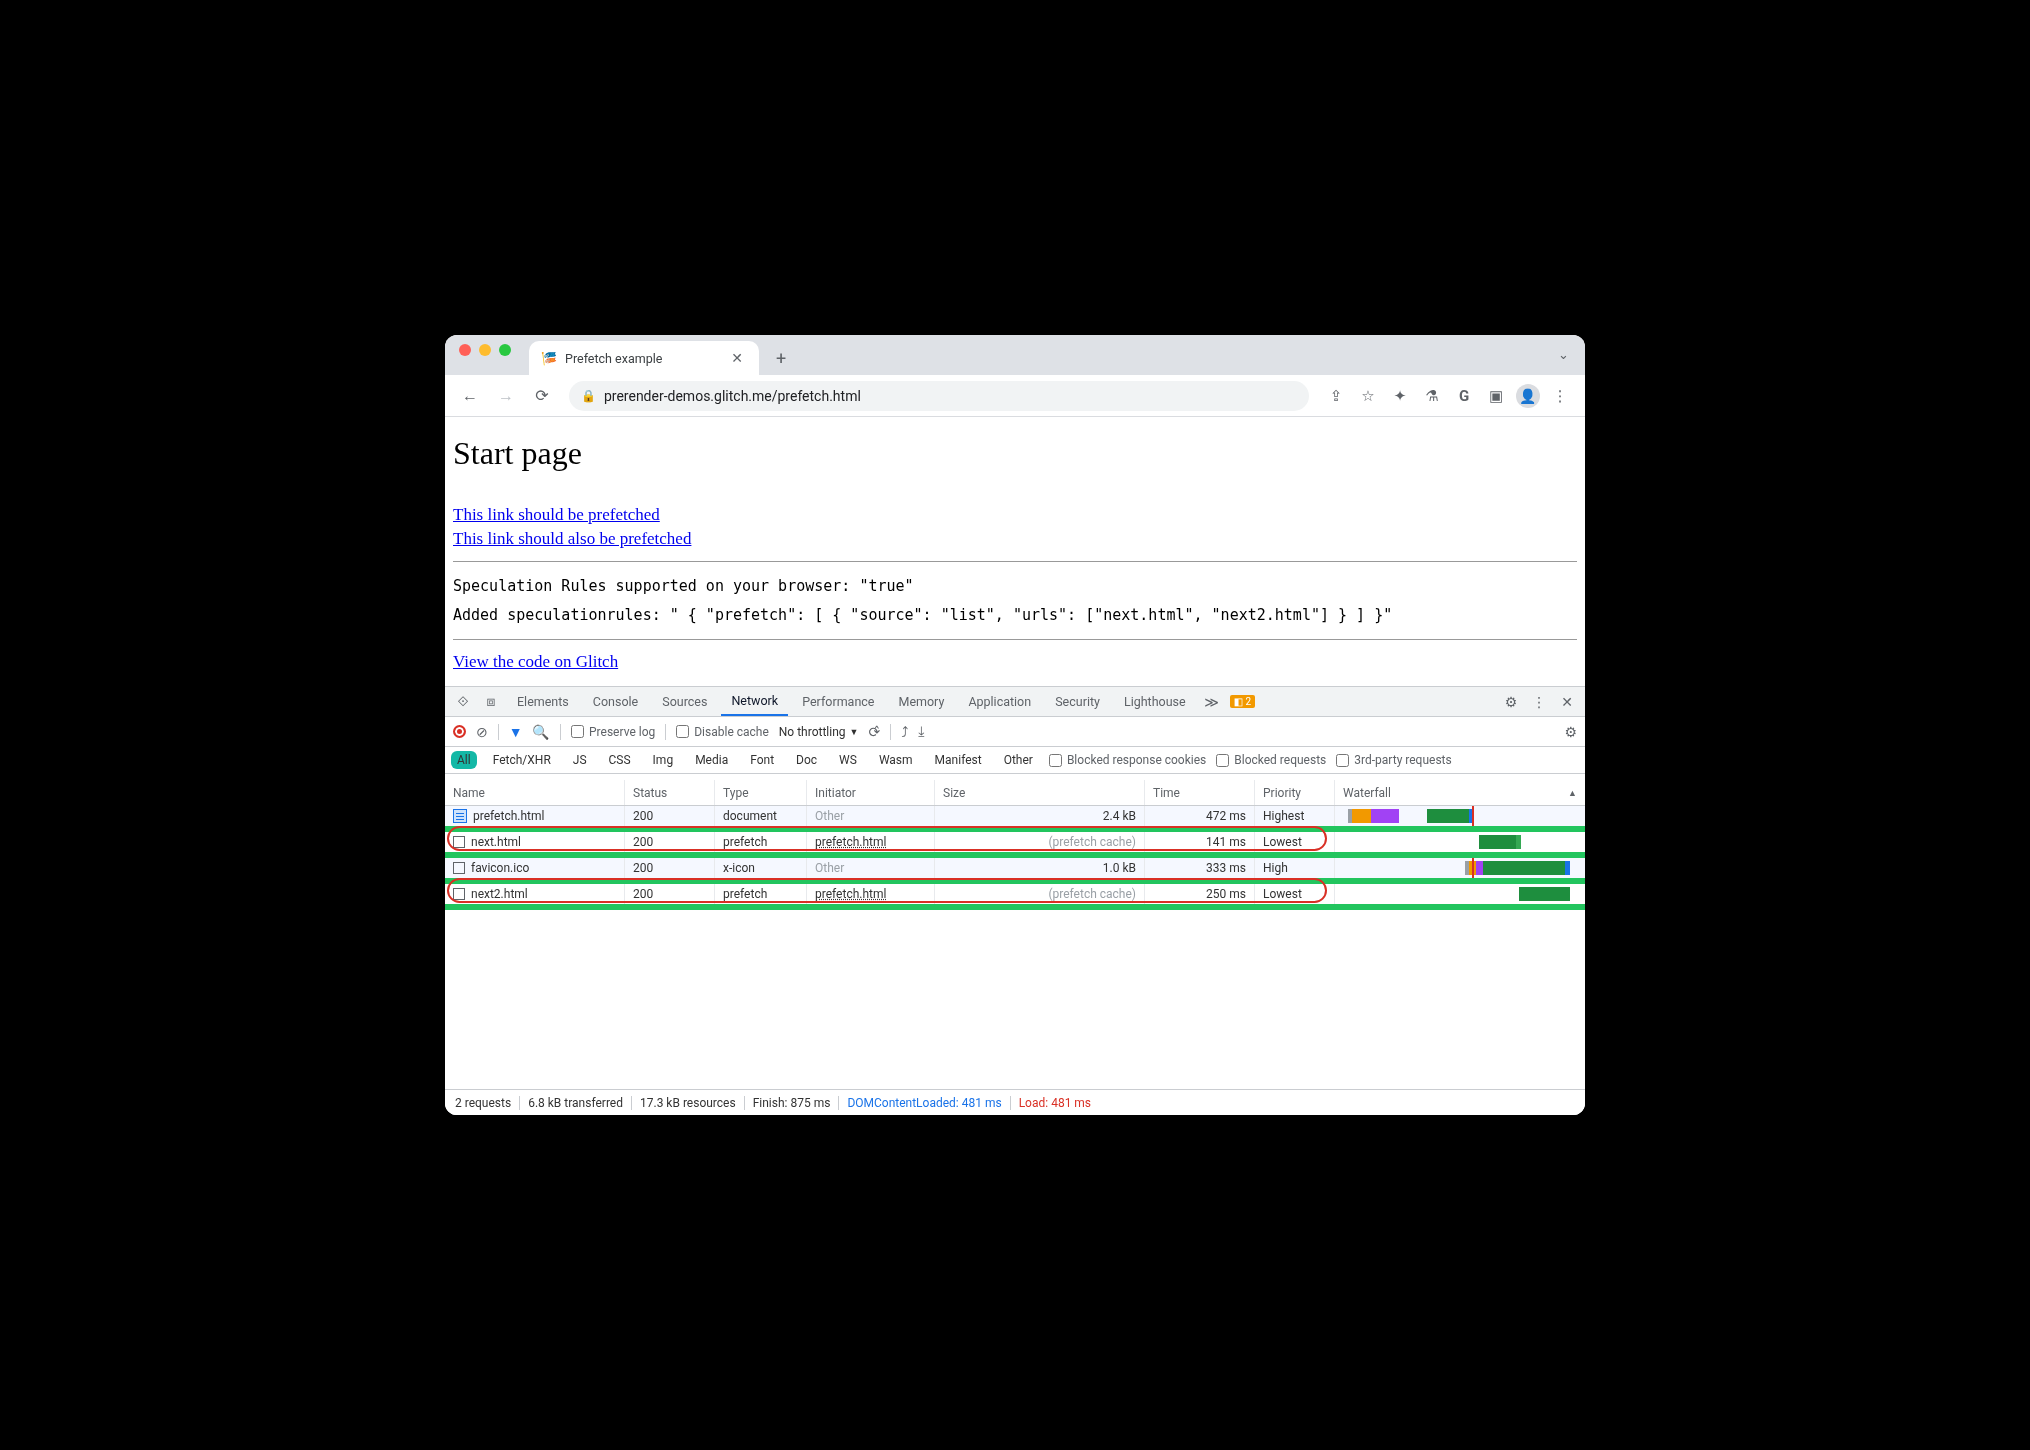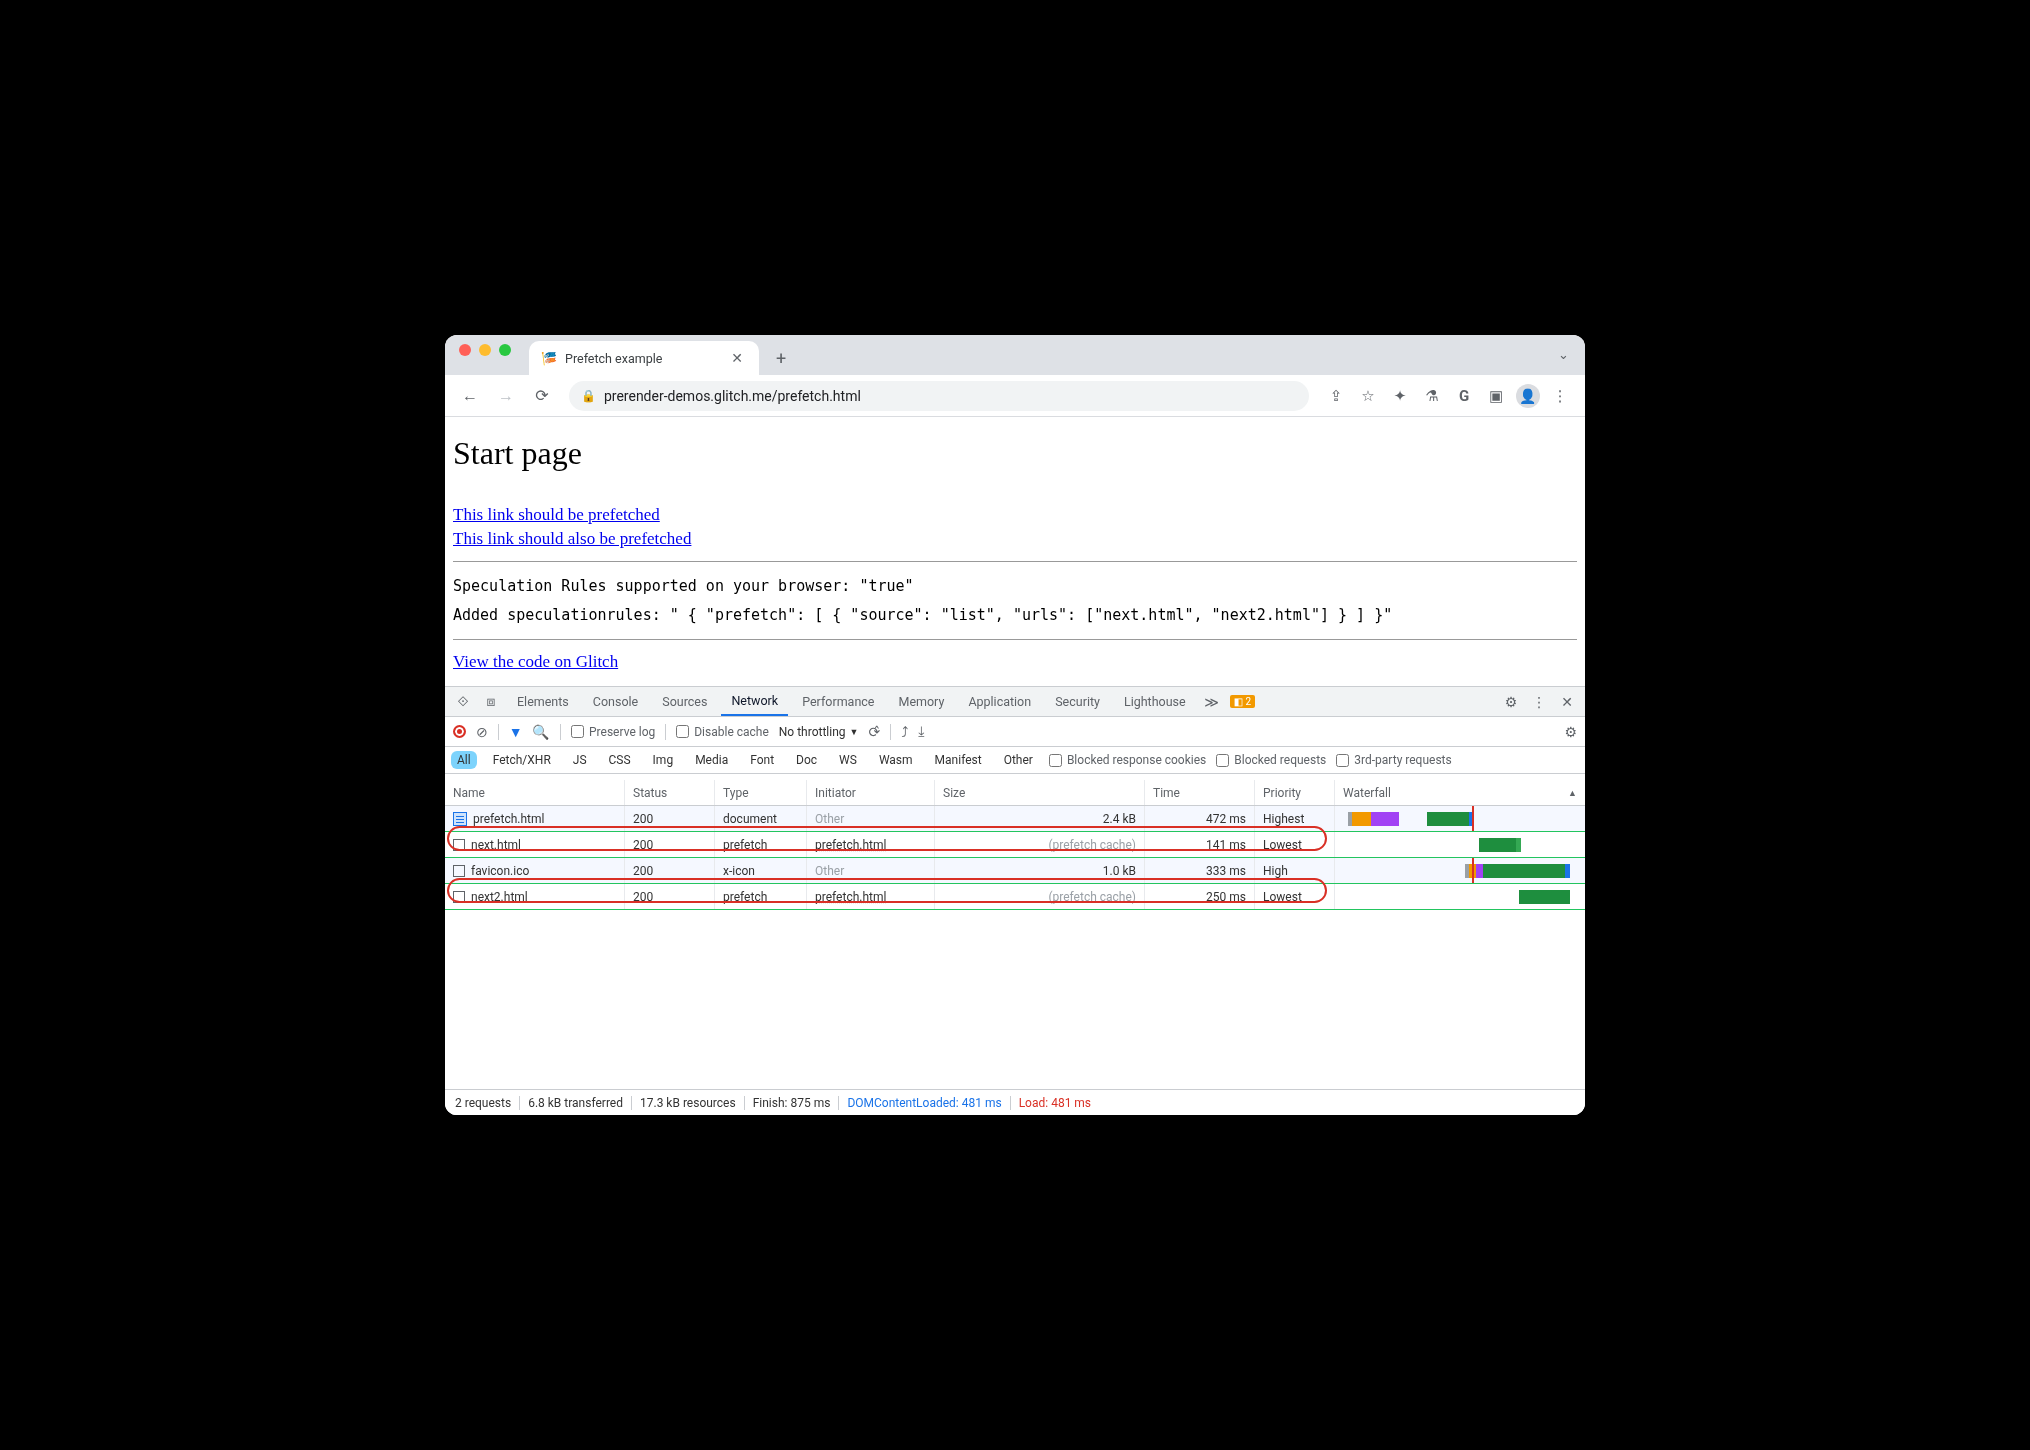--- a/index.html
+++ b/index.html
@@ -138,29 +138,29 @@
     background:#fff;
     border-bottom:1px solid #cacdd1;
     padding: 4px 6px;
     display:flex;
     flex-direction:column;
     gap:4px;
   }
   .filter-row { display:flex; align-items:center; gap:10px; flex-wrap:wrap;}
   .filter-input { width:200px; height:22px; border:1px solid #cacdd1; border-radius:3px; padding:0 6px; font-size:12px; color:#777;}
   .ftype { padding:2px 6px; font-size:12px; color:#333; cursor:pointer; border-radius:6px;}
-  .ftype.sel { background:#7dd3fc; }
+  .ftype.sel { background:#14b8a6; }
   
   .net-table { background:#fff; flex:1; display:flex; flex-direction:column; font-size:12px; position:relative;}
   .nt-head, .nt-row {
     display:grid;
     grid-template-columns: 180px 90px 92px 128px 210px 110px 80px 1fr;
     align-items:center;
     height:26px;
-    border-bottom:1px solid #22c55e;
+    border-bottom:6px solid #22c55e;
   }
   .nt-head { color:#5f6368; border-bottom:1px solid #cacdd1;margin-top:6px;}
   .nt-head > div, .nt-row > div { padding:0 8px; border-right:1px solid #e8eaed; height:100%; display:flex; align-items:center; overflow:hidden; white-space:nowrap;}
   .nt-head > div:last-child, .nt-row > div:last-child { border-right:none; }
   .nt-row.even { background:#f5f8ff; }
   .nt-row .name-cell { gap:6px; }
   .doc-ico { width:14px; height:14px; border:1px solid #1a73e8; background:linear-gradient(#cfe3fc,#cfe3fc); position:relative;}
   .doc-ico::after{content:""; position:absolute; left:2px; right:2px; top:3px; height:1px; background:#1a73e8; box-shadow:0 3px 0 #1a73e8, 0 6px 0 #1a73e8;}
   .box-ico { width:12px; height:12px; border:1.5px solid #5f6368;}
   .initiator-link { text-decoration: underline dotted; color:#333; }

